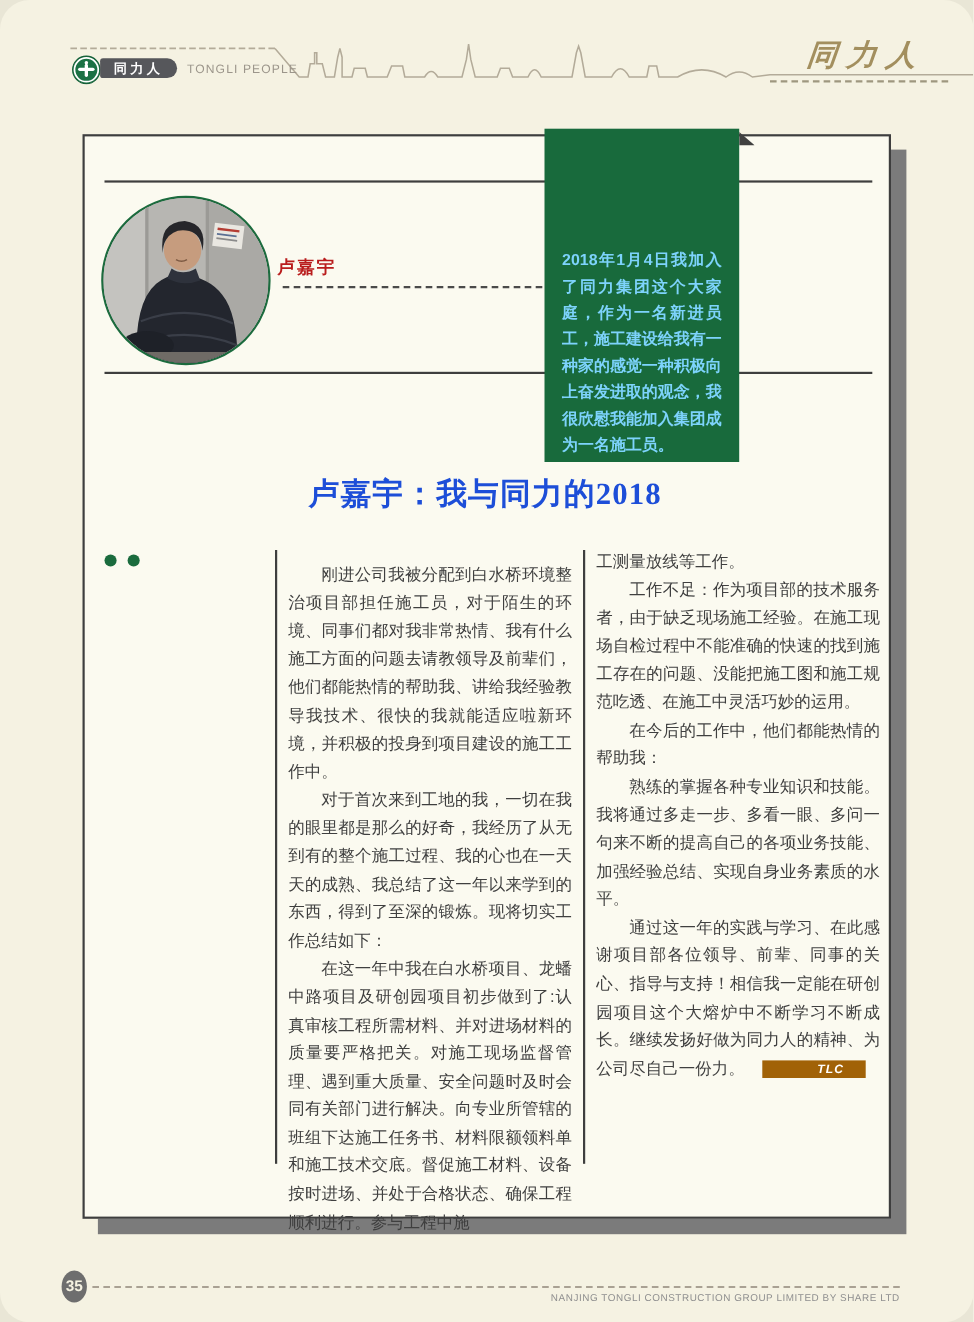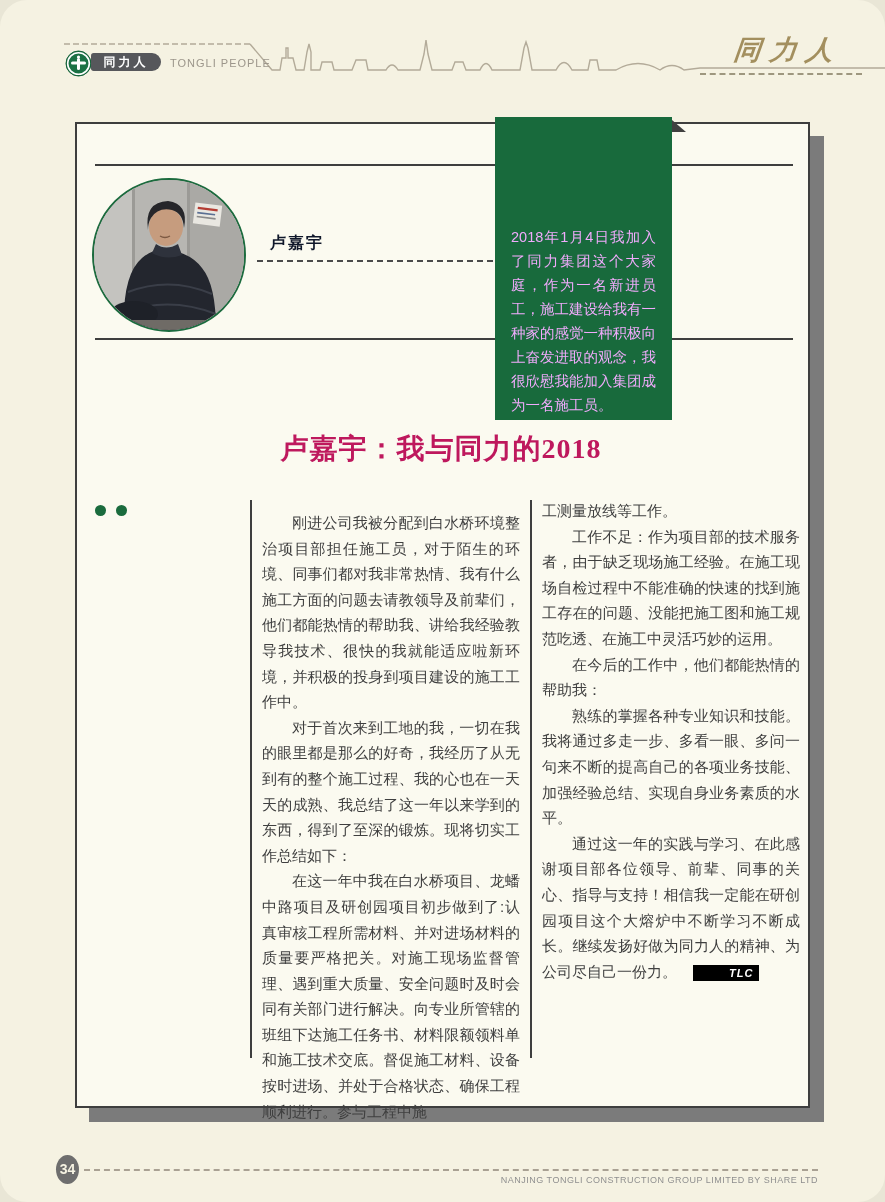--- a/index.html
+++ b/index.html
@@ -48,45 +48,45 @@
   .v2{left:530px;top:500px;height:558px;}
   
   .photo{
     position:absolute;left:92px;top:178px;width:150px;height:150px;
     border-radius:50%;border:2px solid #1c6b3e;overflow:hidden;z-index:3;
     background:#b7b6b2;
   }
   .photo svg{display:block;width:100%;height:100%;}
   
   .person-name{
-    position:absolute;left:270px;top:233px;font-size:16px;font-weight:600;
-    color:#0f172a;letter-spacing:2px;z-index:3;
+    position:absolute;left:252px;top:233px;font-size:16px;font-weight:600;
+    color:#b91c1c;letter-spacing:2px;z-index:3;
   }
   .name-dash{
     position:absolute;left:257px;top:260px;width:236px;height:0;
     border-top:2px dashed #4a4a4a;z-index:3;
   }
   
   .banner{
     position:absolute;left:495px;top:117px;width:177px;height:303px;
     background:#186a3c;z-index:5;box-sizing:border-box;
     padding:108px 16px 0 16px;
   }
   .banner-fold{
     position:absolute;right:-14px;top:2px;width:14px;height:14px;
   }
   .banner-text{
-    color:#f0abfc;font-size:14.5px;line-height:24px;font-weight:normal;
+    color:#7dd3fc;font-size:14.5px;line-height:24px;font-weight:bold;
     text-align:justify;
   }
   
   .article-title{
     position:absolute;left:88px;top:430px;width:706px;margin:0;
     text-align:center;font-family:"Liberation Serif","DejaVu Serif",serif;
-    font-size:28px;font-weight:bold;color:#be185d;letter-spacing:1px;z-index:3;
+    font-size:28px;font-weight:bold;color:#1d4ed8;letter-spacing:1px;z-index:3;
   }
   
   .quote-dots{position:absolute;left:95px;top:502px;z-index:3;}
   .quote-dots i{
     display:inline-block;width:11px;height:11px;border-radius:50%;
     background:#1a6b3d;margin-right:10px;
   }
   .pull-quote{
     position:absolute;left:88px;top:538px;width:160px;z-index:3;
     font-size:16px;font-weight:bold;color:#323232;line-height:32.5px;
@@ -95,23 +95,23 @@
   
   .col{
     position:absolute;top:498px;width:258px;z-index:3;
     font-size:15px;color:#3f3f3f;line-height:25.6px;text-align:justify;
   }
   .col1{left:262px;margin-top:12px;}
   .col2{left:542px;}
   .col p{margin:0;text-indent:2em;}
   .col p.no-indent{text-indent:0;}
   .tlc-badge{
-    display:inline-block;background:#000000;color:#ffffff;
+    display:inline-block;background:#a16207;color:#ffffff;
     font-size:11px;font-weight:bold;font-style:italic;letter-spacing:1px;
-    padding:1px 6px;margin-left:16px;line-height:14px;vertical-align:middle;
+    padding:1px 20px;margin-left:16px;line-height:14px;vertical-align:middle;
   }
   
   .page-num{
     position:absolute;left:56px;top:1155px;width:23px;height:29px;
     border-radius:50%;background:#6e6e6e;color:#f5f2e2;
     font-size:14px;font-weight:bold;text-align:center;line-height:29px;
   }
   .footer-dash{
     position:absolute;left:84px;top:1169px;width:734px;height:0;
     border-top:2px dashed #a9a193;
@@ -212,17 +212,17 @@
   </div>
 
   <div class="col col2">
     <p class="no-indent">工测量放线等工作。</p>
     <p>工作不足：作为项目部的技术服务者，由于缺乏现场施工经验。在施工现场自检过程中不能准确的快速的找到施工存在的问题、没能把施工图和施工规范吃透、在施工中灵活巧妙的运用。</p>
     <p>在今后的工作中，他们都能热情的帮助我：</p>
     <p>熟练的掌握各种专业知识和技能。我将通过多走一步、多看一眼、多问一句来不断的提高自己的各项业务技能、加强经验总结、实现自身业务素质的水平。</p>
     <p><span>通过这一年的实践与学习、在此感谢项目部各位领导、前辈、同事的关心、指导与支持！相信我一定能在研创园项目这个大熔炉中不断学习不断成长。继续发扬好做为同力人的精神、为公司尽自己一份力。</span><span class="tlc-badge">TLC</span></p>
   </div>
 
-  <div class="page-num">34</div>
+  <div class="page-num">35</div>
   <div class="footer-dash"></div>
   <div class="company">NANJING TONGLI CONSTRUCTION GROUP LIMITED BY SHARE LTD</div>
 
 </div>
 
 </body></html>

